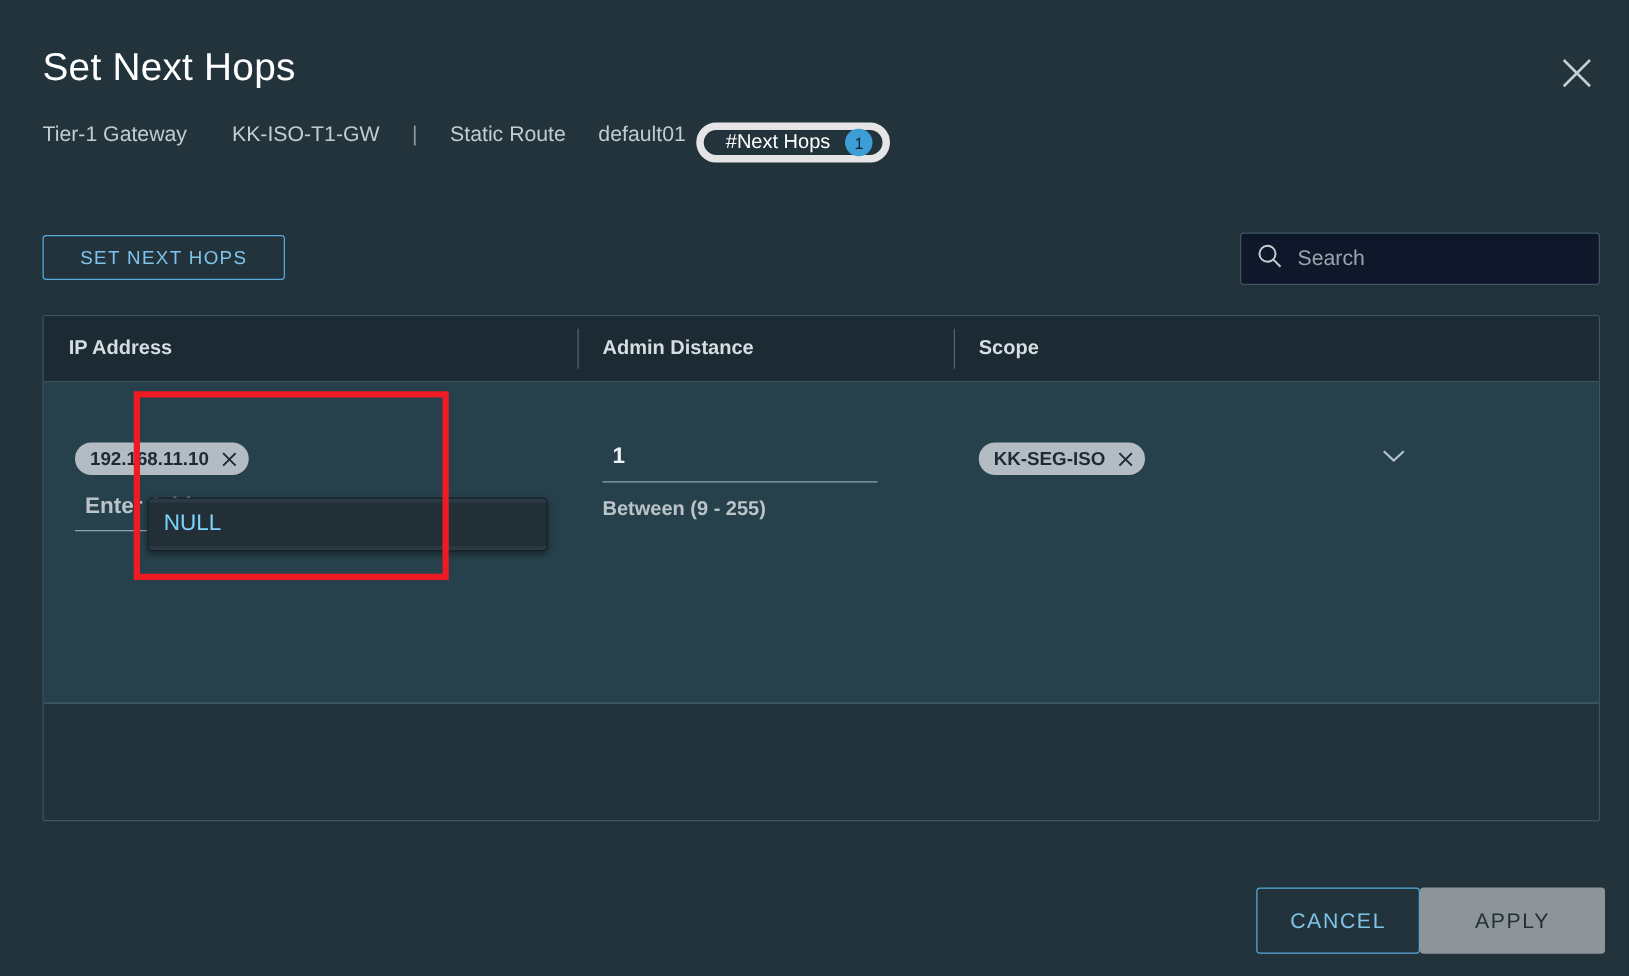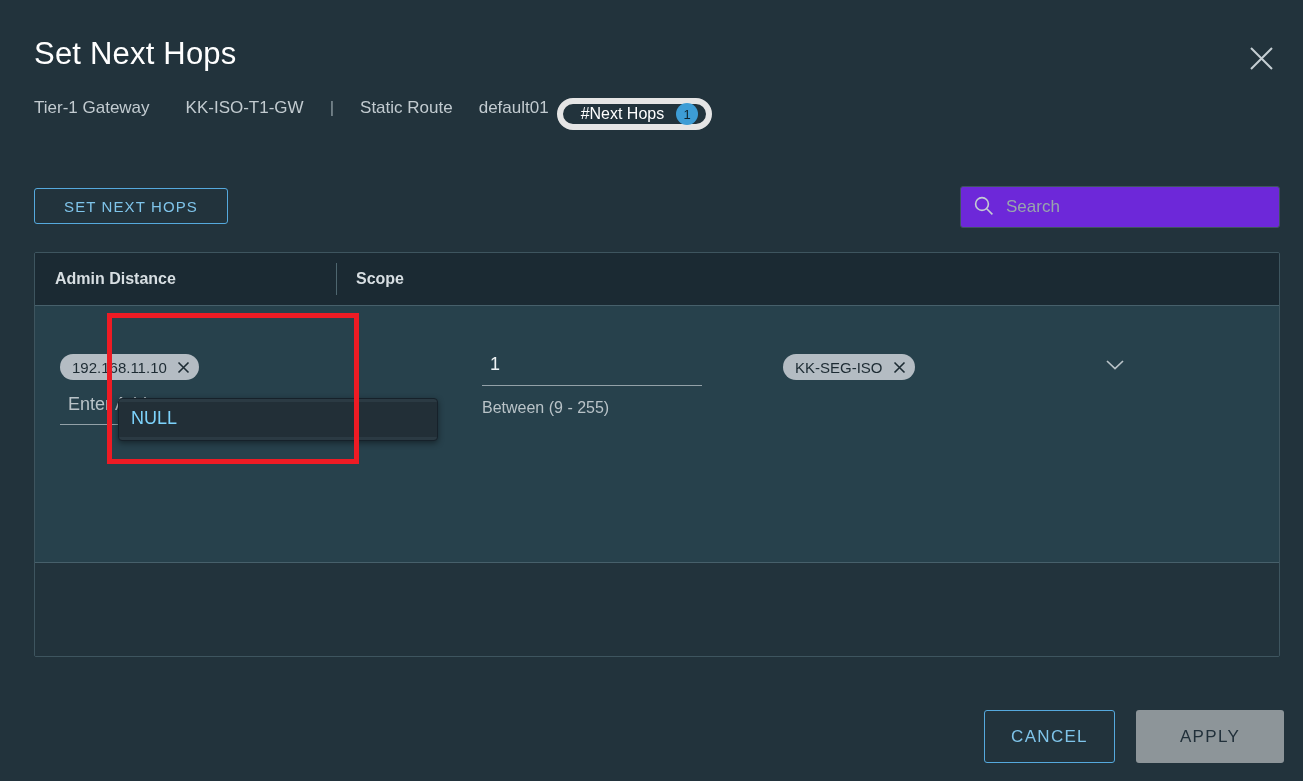--- a/index.html
+++ b/index.html
@@ -112,25 +112,25 @@
     left: 34px;
     top: 188px;
     width: 194px;
     height: 36px;
   }
 
   .search-box {
     position: absolute;
     right: 23px;
     top: 186px;
-    width: 320px;
+    width: 288px;
     height: 42px;
     border: 1px solid #3f545e;
     border-radius: 3px;
-    background: #6d28d9;
+    background: #0f172a;
     display: flex;
     align-items: center;
     padding: 0 12px;
     gap: 12px;
     cursor: text;
   }
   .search-box svg { flex: 0 0 auto; }
   .search-box input {
     flex: 1 1 auto;
     border: none;
@@ -181,21 +181,21 @@
   .col-admin  { width: 301px; }
   .col-scope  { flex: 1 1 auto; }
 
   .trow-edit {
     display: flex;
     background: #27414c;
     min-height: 257px;
     position: relative;
     border-bottom: 1px solid #47606b;
   }
-  .cell { padding: 48px 0 0 0; position: relative; }
+  .cell { padding: 48px 0 0 0; position: relative; font-weight: bold; }
   .cell.col-ip    { padding-left: 20px; }
   .cell.col-admin { padding-left: 20px; }
   .cell.col-scope { padding-left: 20px; padding-right: 39px; }
 
   
   .chip {
     display: inline-flex;
     align-items: center;
     gap: 10px;
     height: 26px;
@@ -284,21 +284,20 @@
     pointer-events: none;
   }
 
   
   .footer {
     position: absolute;
     right: 19px;
     bottom: 18px;
     display: flex;
     align-items: center;
-    gap: 21px;
   }
   .btn-cancel-footer {
     position: relative;
     left: 0; top: 0;
     width: 131px;
     height: 53px;
     font-size: 17px;
     letter-spacing: 1.3px;
   }
   .btn-apply {
@@ -352,20 +351,21 @@
         <circle cx="9" cy="9" r="6.4" stroke="#c4cdd2" stroke-width="1.6" fill="none"></circle>
         <path d="M13.7 13.7 L19.4 19.4" stroke="#c4cdd2" stroke-width="1.6" fill="none"></path>
       </svg>
     </span>
     <input type="text" placeholder="Search" style="">
   </div>
 
   <div class="table">
 
     <div class="thead">
+      <div class="th col-ip">IP Address</div>
       <div class="th col-admin">Admin Distance</div>
       <div class="th col-scope">Scope</div>
     </div>
 
     <div class="trow-edit">
 
       <div class="cell col-ip">
         <div class="ip-field">
           <span class="chip">
             <span>192.168.11.10</span>

